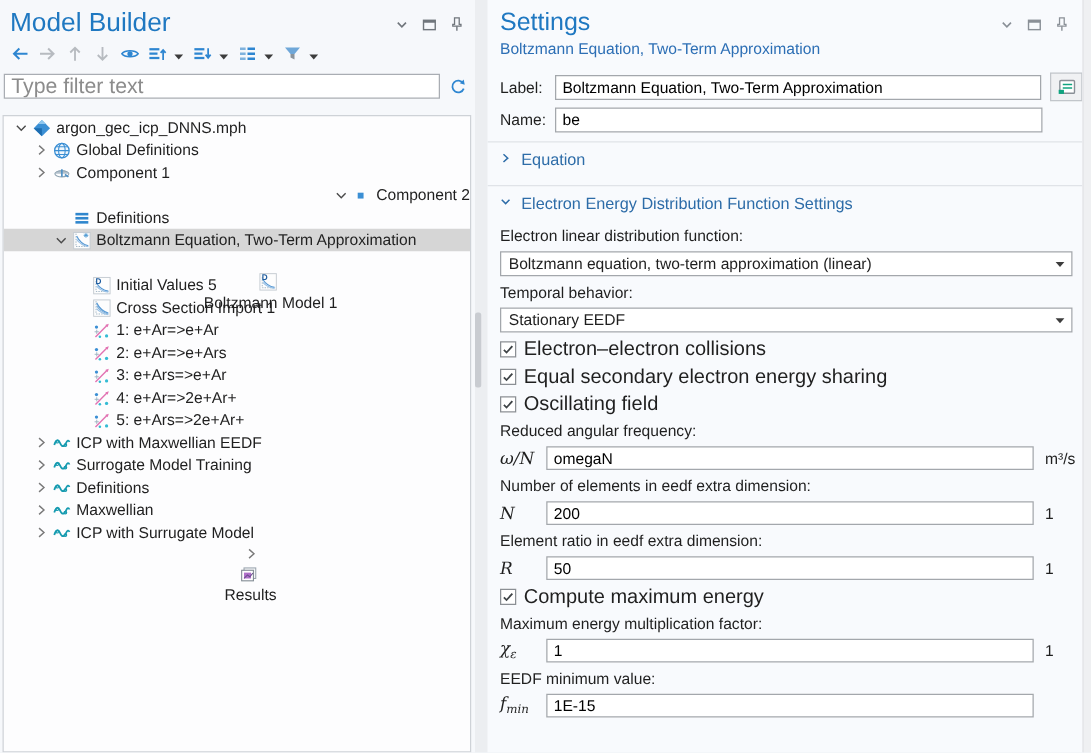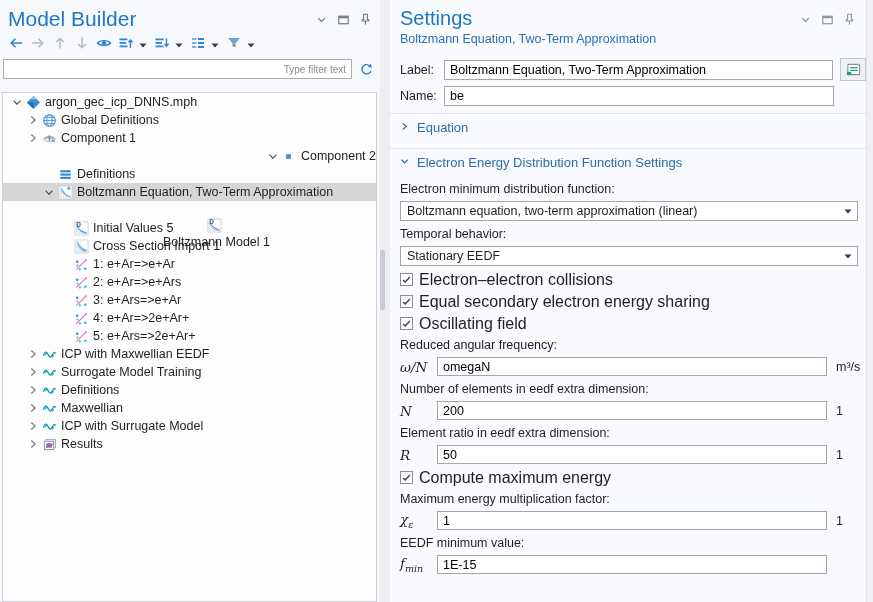--- a/index.html
+++ b/index.html
@@ -15,22 +15,22 @@
   .hdr-icons{display:flex;gap:4px;margin-top:4px;}
   .hdr-btn{width:18px;height:18px;display:flex;align-items:center;justify-content:center;}
   .hdr-btn svg{width:15px;height:15px;}
   .mb-toolbar{display:flex;align-items:center;padding:3px 2px 2px 5px;}
   .tb-btn{width:22px;height:20px;display:flex;align-items:center;justify-content:center;color:#2e86d1;}
   .tb-btn.disabled{color:#b7bbc0;}
   .tb-btn svg{width:16px;height:16px;}
   .tb-caret{width:11px;height:20px;display:flex;align-items:center;justify-content:center;margin-right:3px;}
   .tb-caret svg{width:8px;height:5px;}
   .mb-filter-row{display:flex;align-items:center;gap:4px;padding:2px 4px 5px 3px;}
-  .filter-input{flex:1;height:20px;border:1px solid #a9adb3;background:#fff;font-size:10px;
-    font-family:"Liberation Sans",sans-serif;color:#1f1f1f;padding:0 5px;outline:none;box-sizing:border-box;text-align:right;}
+  .filter-input{flex:1;height:20px;border:1px solid #a9adb3;background:#fff;font-size:17px;
+    font-family:"Liberation Sans",sans-serif;color:#1f1f1f;padding:0 5px;outline:none;box-sizing:border-box;}
   .filter-input::placeholder{color:#8c8c8c;}
   .refresh-btn{width:20px;height:20px;display:flex;align-items:center;justify-content:center;}
   .refresh-btn svg{width:15px;height:15px;}
   .tree-box{position:absolute;left:2px;right:3px;top:92px;bottom:0;background:#fdfdfe;
     border:1px solid #ced2d7;overflow:hidden;}
   .tree-row{display:flex;align-items:center;height:18px;white-space:nowrap;font-size:12.5px;cursor:default;}
   .tree-row.selected{background:#d6d6d6;}
   .tw{width:16px;height:16px;flex:0 0 16px;display:flex;align-items:center;justify-content:center;}
   .tw svg{width:14px;height:14px;}
   .tree-ic{width:16px;height:16px;flex:0 0 16px;display:flex;align-items:center;justify-content:center;margin-right:4px;}
@@ -456,21 +456,21 @@
         </span>
         <span class="tree-ic">
           <svg viewBox="0 0 16 16">
             <path d="M1.5 9.5 C3 4.5 5 4.5 6.5 8 C8 11.5 10 11.5 11.5 8 C12.6 5.4 13.8 5.2 14.5 7" fill="none" stroke="#169bb0" stroke-width="1.5"></path>
             <circle cx="4" cy="6.8" r="1.1" fill="none" stroke="#169bb0" stroke-width="1"></circle>
             <circle cx="11" cy="9.6" r="1.1" fill="none" stroke="#169bb0" stroke-width="1"></circle>
           </svg>
         </span>
         <span class="tree-label">ICP with Surrugate Model</span>
       </div>
-      <div class="tree-row" style="padding-left: 22px;">
+      <div class="tree-row" style="padding-left: 22px; flex-direction: column;">
         <span class="tw">
           <svg viewBox="0 0 16 16">
             <polyline points="6,4 10.5,8 6,12" fill="none" stroke="#7a7a7a" stroke-width="1.3"></polyline>
           </svg>
         </span>
         <span class="tree-ic">
           <svg viewBox="0 0 16 16">
             <rect x="4.5" y="2.5" width="10" height="9" fill="#f4f6f8" stroke="#9aa4ad" stroke-width="0.9"></rect>
             <rect x="2.5" y="4.5" width="10" height="9" fill="#ffffff" stroke="#7d8790" stroke-width="0.9"></rect>
             <rect x="4.5" y="6.5" width="6" height="5" fill="#b06fc9"></rect>
@@ -539,21 +539,21 @@
         <span>Equation</span>
       </div>
       <div class="sec-divider"></div>
       <div class="sec-header">
         <span><svg viewBox="0 0 16 16">
             <polyline points="3.5,5.5 8,10 12.5,5.5" fill="none" stroke="#2d6ca8" stroke-width="1.7"></polyline>
           </svg></span>
         <span>Electron Energy Distribution Function Settings</span>
       </div>
       <div class="sec-content">
-        <div class="s-label">Electron minimum distribution function:</div>
+        <div class="s-label">Electron linear distribution function:</div>
         <div class="combo">
           <span class="combo-text">Boltzmann equation, two-term approximation (linear)</span>
           <span class="combo-caret">
             <svg viewBox="0 0 8 5">
               <polygon points="0.5,0.5 7.5,0.5 4,4.5" fill="#3c3c3c"></polygon>
             </svg>
           </span>
         </div>
         <div class="s-label">Temporal behavior:</div>
         <div class="combo">

